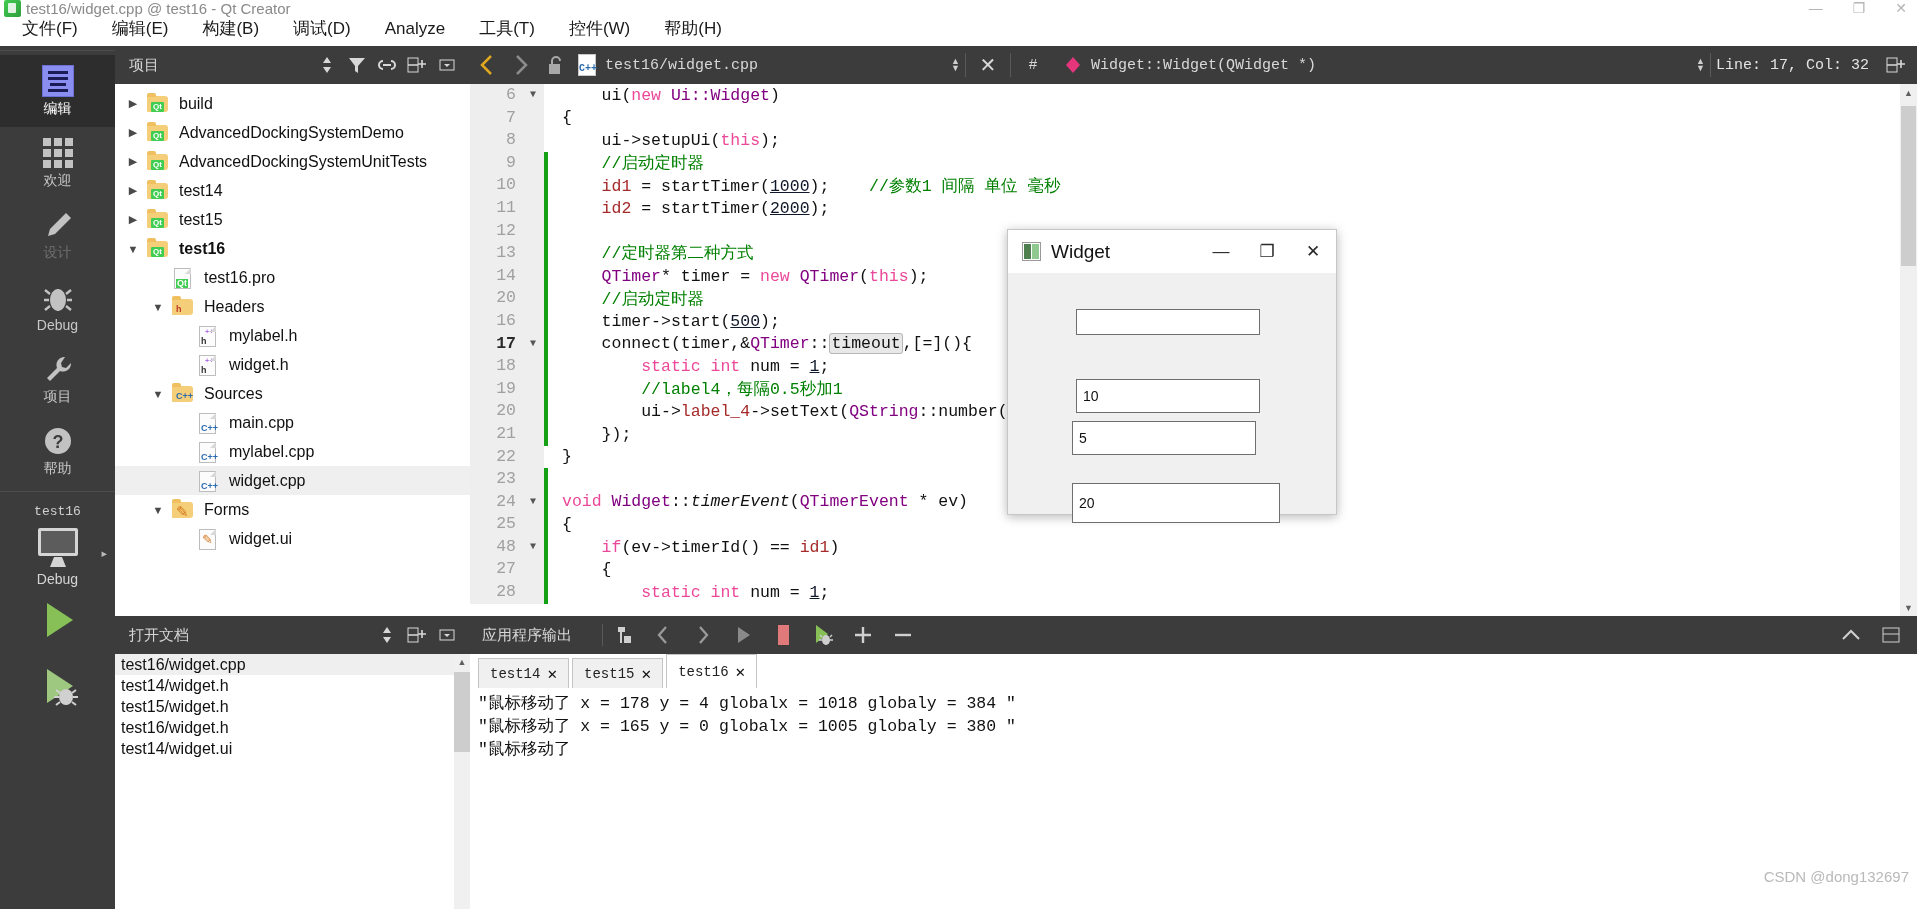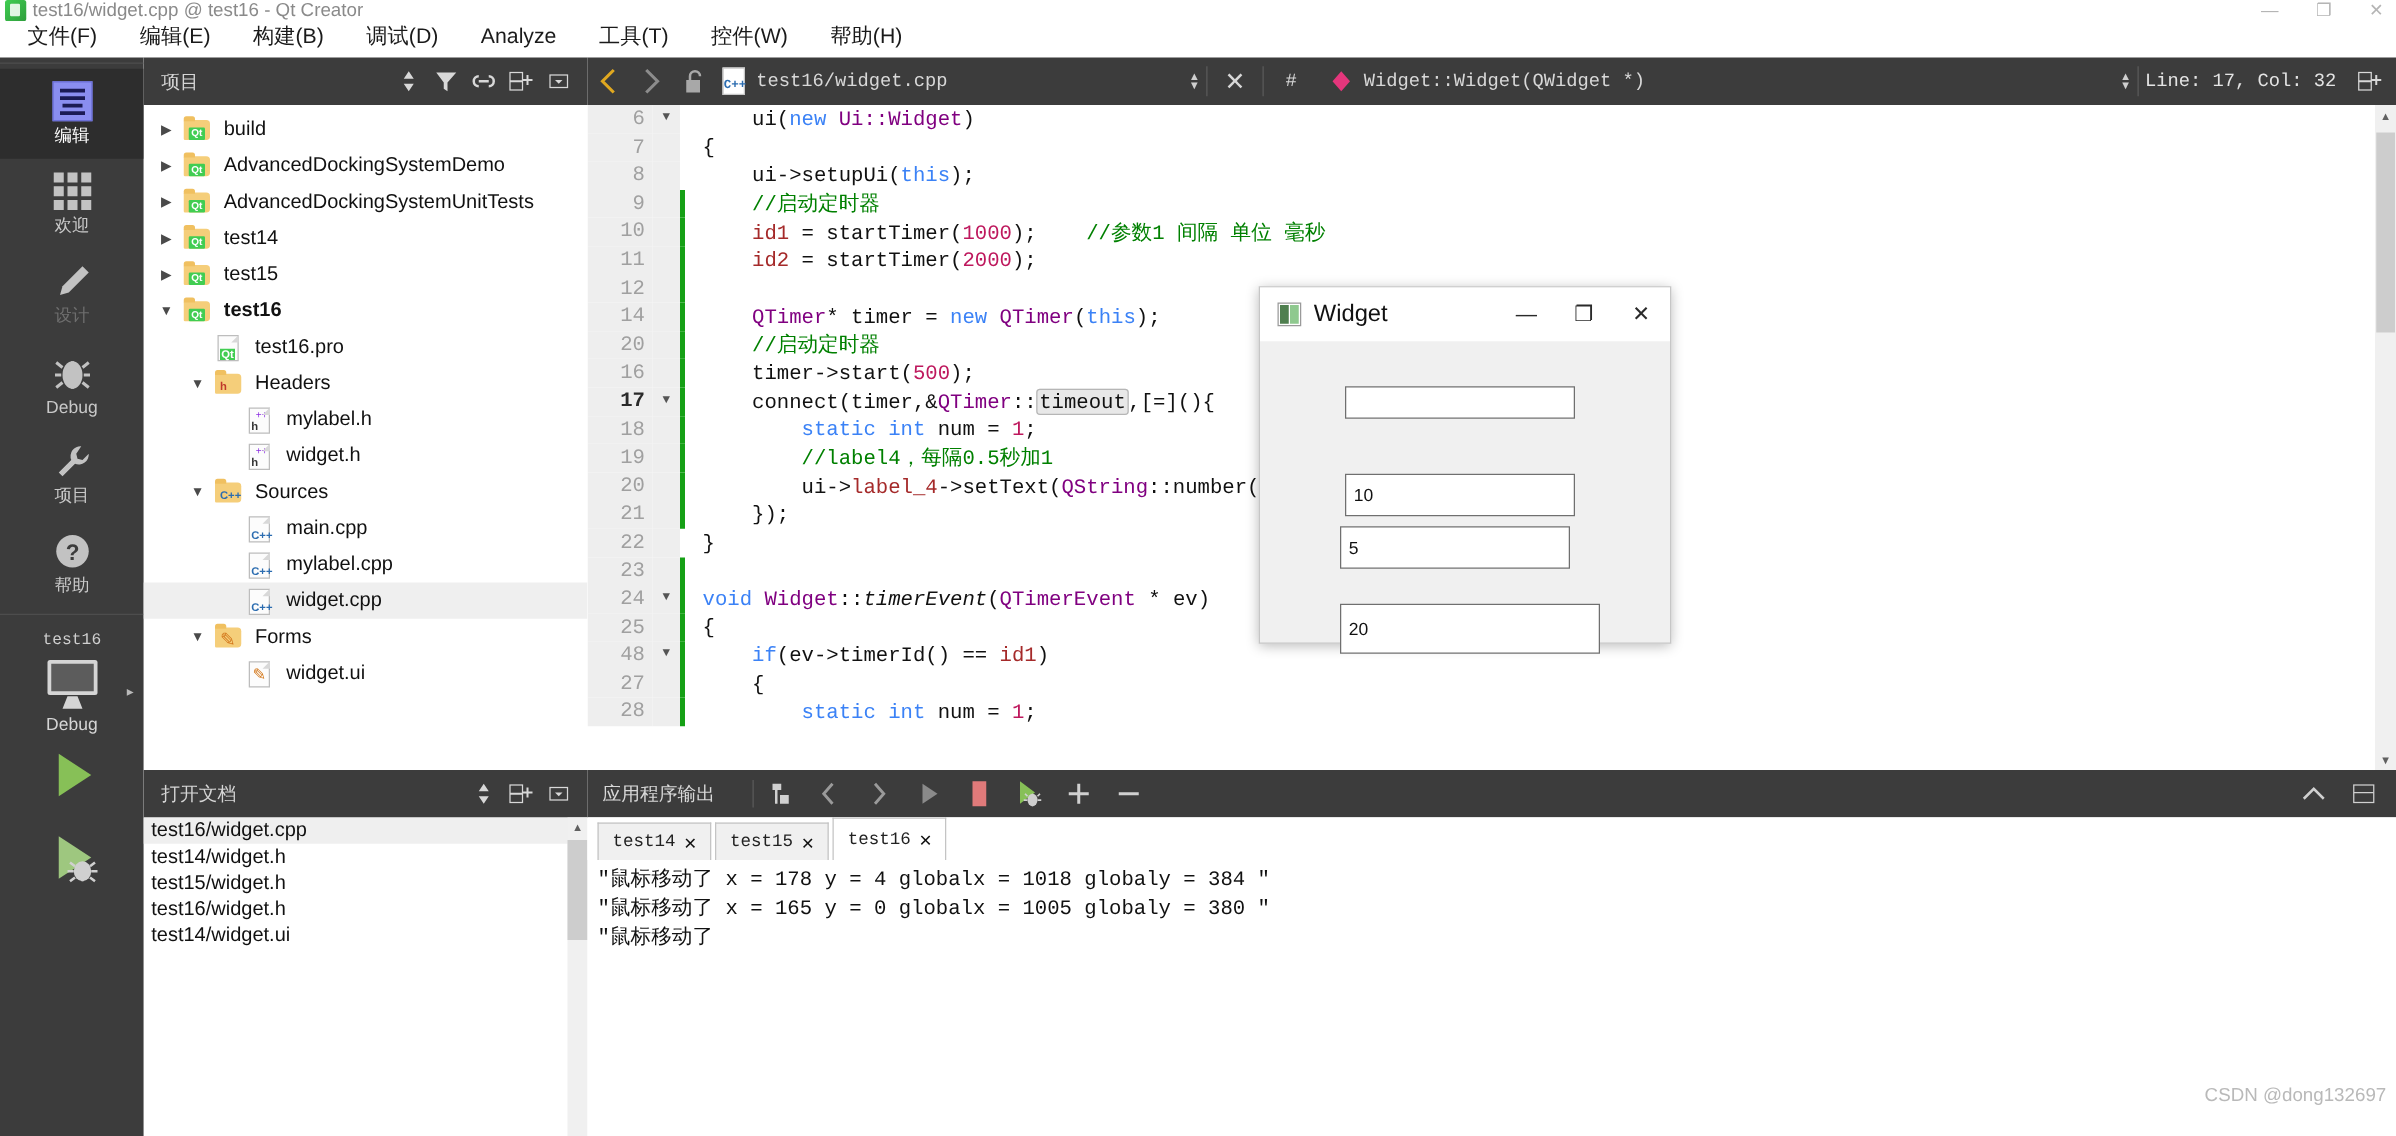--- a/index.html
+++ b/index.html
@@ -133,23 +133,23 @@
   .editor { position:absolute; left:470px; top:84px; width:1447px; height:532px; background:#ffffff; overflow:hidden; }
   .code-area { position:absolute; left:0; top:0; right:17px; bottom:0; overflow:hidden; }
   .cline { display:flex; height:22.6px; align-items:center; font-family:"Liberation Mono", monospace; font-size:16.5px; white-space:pre; }
   .gut { width:52px; text-align:right; padding-right:6px; color:#a0a0a0; background:#eeeeee; height:22.6px; line-height:22.6px; flex:none; }
   .gut.cur { color:#2a2a2a; font-weight:bold; }
   .fold { width:22px; background:#eeeeee; color:#555; font-size:10px; text-align:center; height:22.6px; line-height:22.6px; flex:none;}
   .chg { width:4px; height:22.6px; flex:none; background:transparent;}
   .chg.on { background:#15a015; }
   .pad { width:4px; height:22.6px; flex:none; background:#fff;}
   .ctext { padding-left:10px; color:#111; }
-  .k-key { color:#3b82f6; }
+  .k-key { color:#ec4899; }
   .k-type { color:#800080; }
-  .k-num { color:#be185d; }
+  .k-num { color:#0f172a;text-decoration:underline; }
   .k-com { color:#008000; }
   .k-fn  { color:#a52a2a; }
   .k-ital{ font-style:italic; color:#111; }
   .k-occ { background:#e8e8e8; border:1px solid #b6b6b6; border-radius:3px; padding:0 1px;}
   .ed-scroll { position:absolute; right:0; top:0; width:17px; bottom:0; background:#f0f0f0; }
   .ed-scroll .thumb{ position:absolute; left:1px; right:1px; top:22px; height:160px; background:#cdcdcd;}
   .ed-scroll .arr { position:absolute; left:0; right:0; height:17px; display:flex; align-items:center; justify-content:center; color:#606060; font-size:9px;}
   .ed-scroll .arr.up{top:0;} .ed-scroll .arr.dn{bottom:0;}
 
   
@@ -564,20 +564,21 @@
 
   <div class="editor">
     <div class="code-area" id="code-container">
         <div class="cline"><span class="gut">6</span><span class="fold">▼</span><span class="chg"></span><span class="pad"></span><span class="ctext">    ui(<span class="k-key">new</span> <span class="k-type">Ui::Widget</span>)</span></div>
         <div class="cline"><span class="gut">7</span><span class="fold"></span><span class="chg"></span><span class="pad"></span><span class="ctext">{</span></div>
         <div class="cline"><span class="gut">8</span><span class="fold"></span><span class="chg"></span><span class="pad"></span><span class="ctext">    ui-&gt;setupUi(<span class="k-key">this</span>);</span></div>
         <div class="cline"><span class="gut">9</span><span class="fold"></span><span class="chg on"></span><span class="pad"></span><span class="ctext"><span class="k-com">    //启动定时器</span></span></div>
         <div class="cline"><span class="gut">10</span><span class="fold"></span><span class="chg on"></span><span class="pad"></span><span class="ctext">    <span class="k-fn">id1</span> = startTimer(<span class="k-num">1000</span>);    <span class="k-com">//参数1 间隔 单位 毫秒</span></span></div>
         <div class="cline"><span class="gut">11</span><span class="fold"></span><span class="chg on"></span><span class="pad"></span><span class="ctext">    <span class="k-fn">id2</span> = startTimer(<span class="k-num">2000</span>);</span></div>
         <div class="cline"><span class="gut">12</span><span class="fold"></span><span class="chg on"></span><span class="pad"></span><span class="ctext"></span></div>
+        <div class="cline"><span class="gut">13</span><span class="fold"></span><span class="chg on"></span><span class="pad"></span><span class="ctext"><span class="k-com">    //定时器第二种方式</span></span></div>
         <div class="cline"><span class="gut">14</span><span class="fold"></span><span class="chg on"></span><span class="pad"></span><span class="ctext">    <span class="k-type">QTimer</span>* timer = <span class="k-key">new</span> <span class="k-type">QTimer</span>(<span class="k-key">this</span>);</span></div>
         <div class="cline"><span class="gut">20</span><span class="fold"></span><span class="chg on"></span><span class="pad"></span><span class="ctext"><span class="k-com">    //启动定时器</span></span></div>
         <div class="cline"><span class="gut">16</span><span class="fold"></span><span class="chg on"></span><span class="pad"></span><span class="ctext">    timer-&gt;start(<span class="k-num">500</span>);</span></div>
         <div class="cline"><span class="gut cur">17</span><span class="fold">▼</span><span class="chg on"></span><span class="pad"></span><span class="ctext">    connect(timer,&amp;<span class="k-type">QTimer</span>::<span class="k-occ">timeout</span>,[=](){</span></div>
         <div class="cline"><span class="gut">18</span><span class="fold"></span><span class="chg on"></span><span class="pad"></span><span class="ctext">        <span class="k-key">static int</span> num = <span class="k-num">1</span>;</span></div>
         <div class="cline"><span class="gut">19</span><span class="fold"></span><span class="chg on"></span><span class="pad"></span><span class="ctext"><span class="k-com">        //label4，每隔0.5秒加1</span></span></div>
         <div class="cline"><span class="gut">20</span><span class="fold"></span><span class="chg on"></span><span class="pad"></span><span class="ctext">        ui-&gt;<span class="k-fn">label_4</span>-&gt;setText(<span class="k-type">QString</span>::number(num++));</span></div>
         <div class="cline"><span class="gut">21</span><span class="fold"></span><span class="chg on"></span><span class="pad"></span><span class="ctext">    });</span></div>
         <div class="cline"><span class="gut">22</span><span class="fold"></span><span class="chg"></span><span class="pad"></span><span class="ctext">}</span></div>
         <div class="cline"><span class="gut">23</span><span class="fold"></span><span class="chg on"></span><span class="pad"></span><span class="ctext"></span></div>

